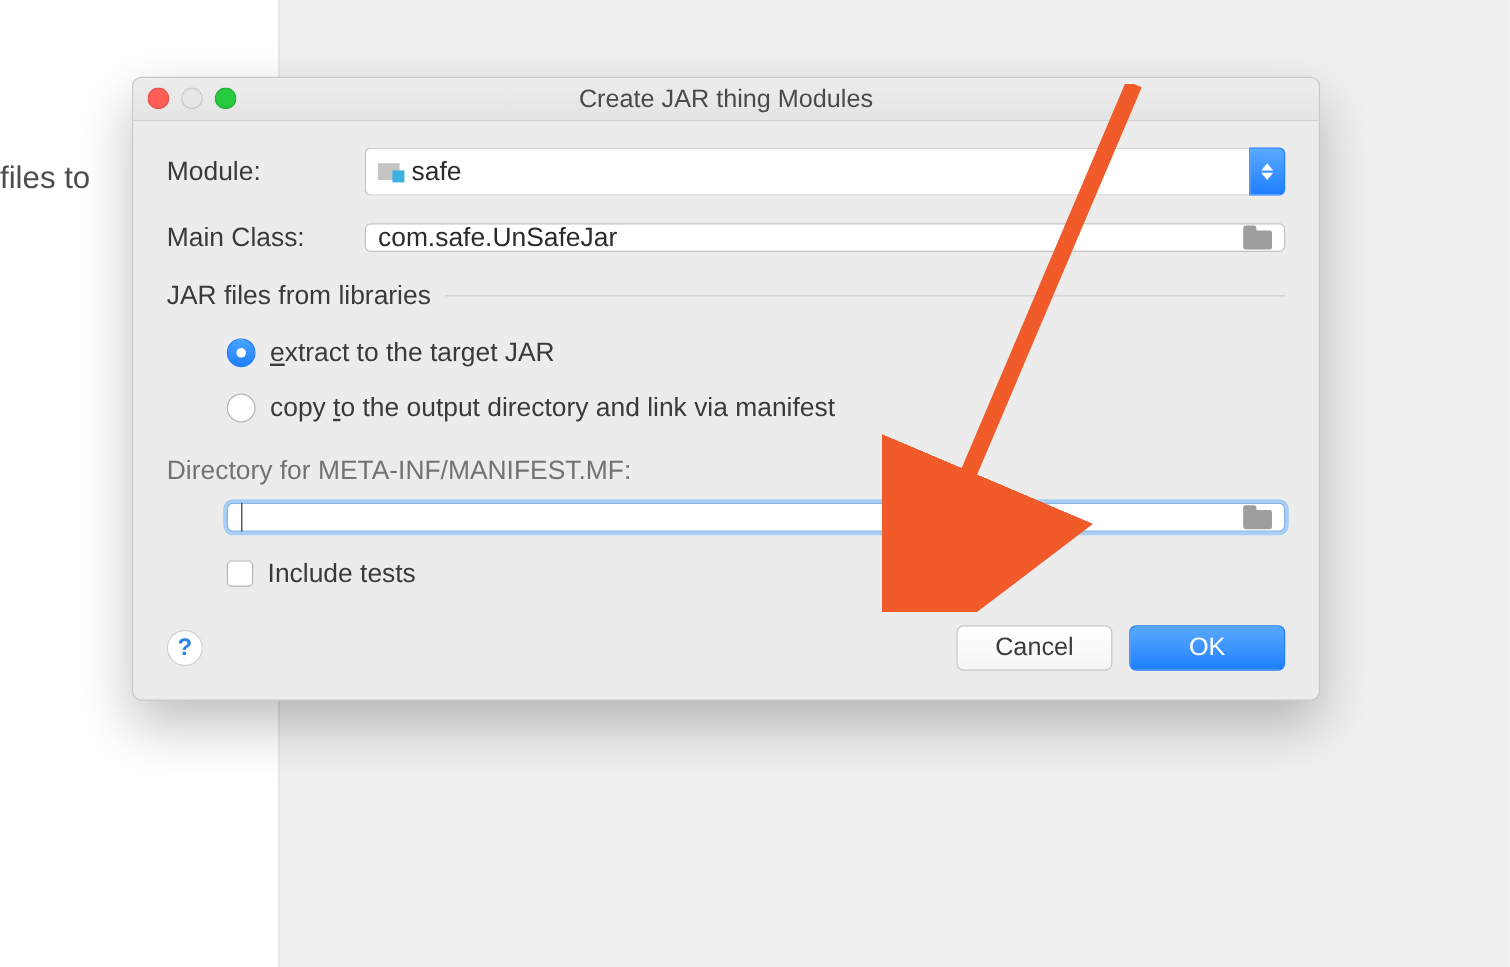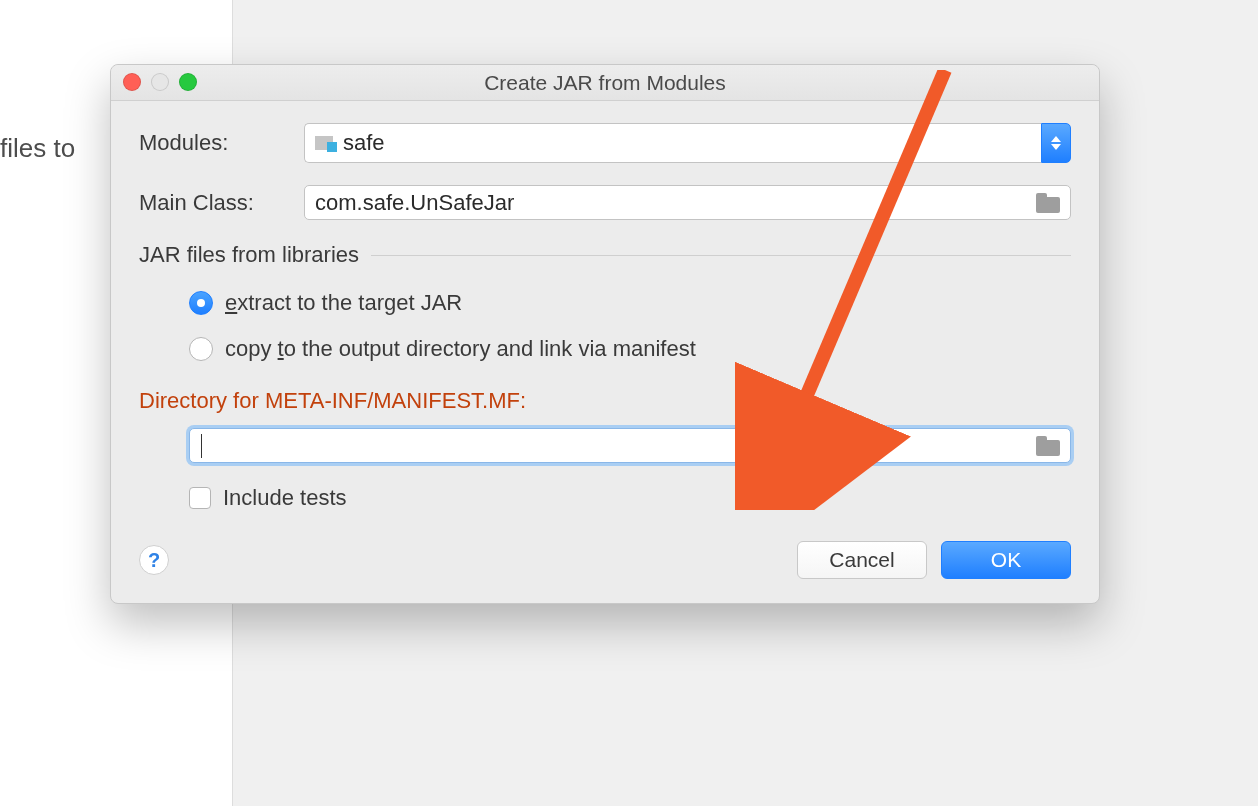--- a/index.html
+++ b/index.html
@@ -146,21 +146,21 @@
 .caret-down {
   width: 0; height: 0;
   border-left: 5px solid transparent;
   border-right: 5px solid transparent;
   border-top: 6px solid #fff;
 }
 .text-input-wrap {
   flex: 1;
   display: flex;
   align-items: center;
-  height: 35px;
+  height: 24px;
   background: #fff;
   border: 1px solid #c3c3c3;
   border-radius: 5px;
   padding: 0 10px;
   font-size: 22px;
   color: #2b2b2b;
 }
 .text-input-wrap.focused {
   border: 1px solid #8ab7e8;
   box-shadow: 0 0 0 3px #a9cef3;
@@ -250,21 +250,21 @@
   color: #3a3a3a;
 }
 .under {
   text-decoration: underline;
 }
 .dir-section {
   margin-bottom: 22px;
 }
 .dir-label {
   font-size: 22px;
-  color: #c2410c;
+  color: #737373;
   margin-bottom: 14px;
 }
 .dir-input-row {
   margin-left: 50px;
 }
 .cursor {
   display: inline-block;
   width: 1px;
   height: 24px;
   background: #333;
@@ -340,27 +340,27 @@
 <div class="bg-panel"></div>
 <div class="bg-text">files to</div>
 
 <div class="dialog">
   <div class="titlebar">
     <div class="traffic">
       <div class="tl-btn tl-close"></div>
       <div class="tl-btn tl-min"></div>
       <div class="tl-btn tl-max"></div>
     </div>
-    <div class="title">Create JAR from Modules</div>
+    <div class="title">Create JAR thing Modules</div>
   </div>
 
   <div class="content">
 
     <div class="row">
-      <div class="label">Modules:</div>
+      <div class="label">Module:</div>
       <div class="select-wrap">
         <div class="select-body">
           <span class="mod-icon"></span>
           <span>safe</span>
         </div>
         <div class="select-caret">
           <span class="caret-up"></span>
           <span class="caret-down"></span>
         </div>
       </div>

